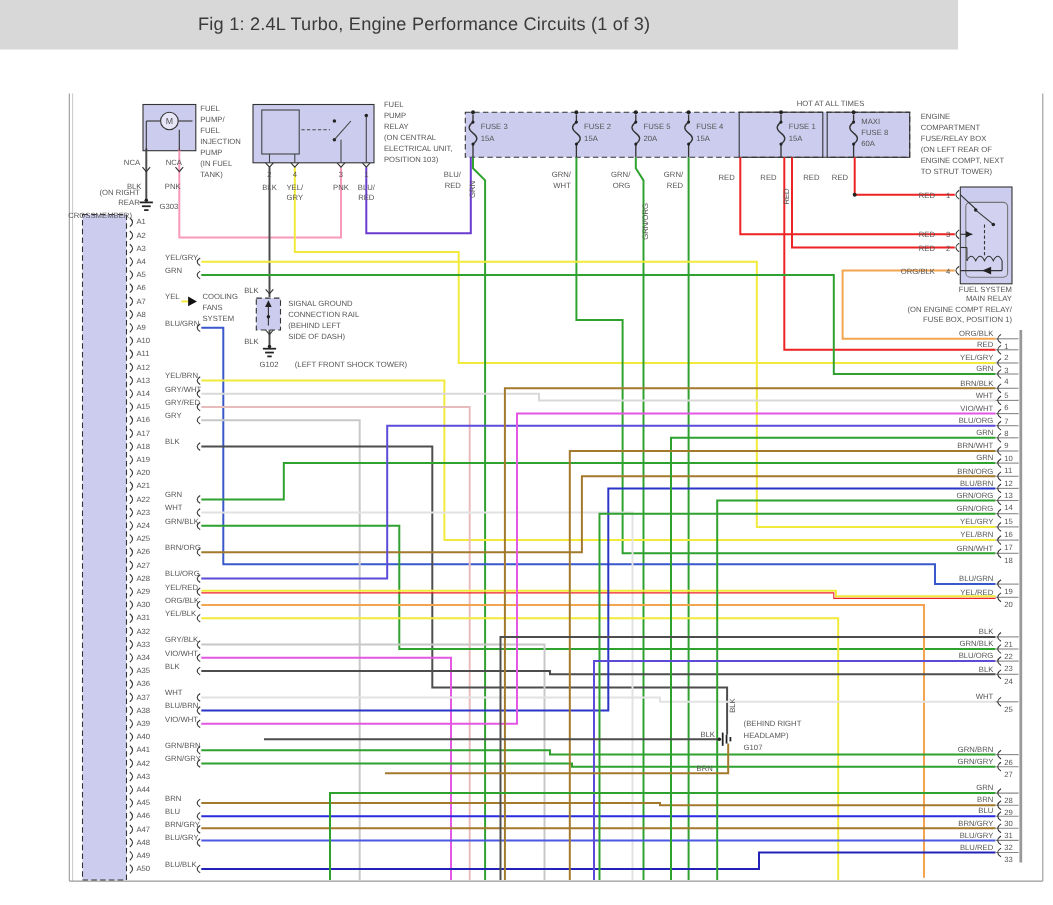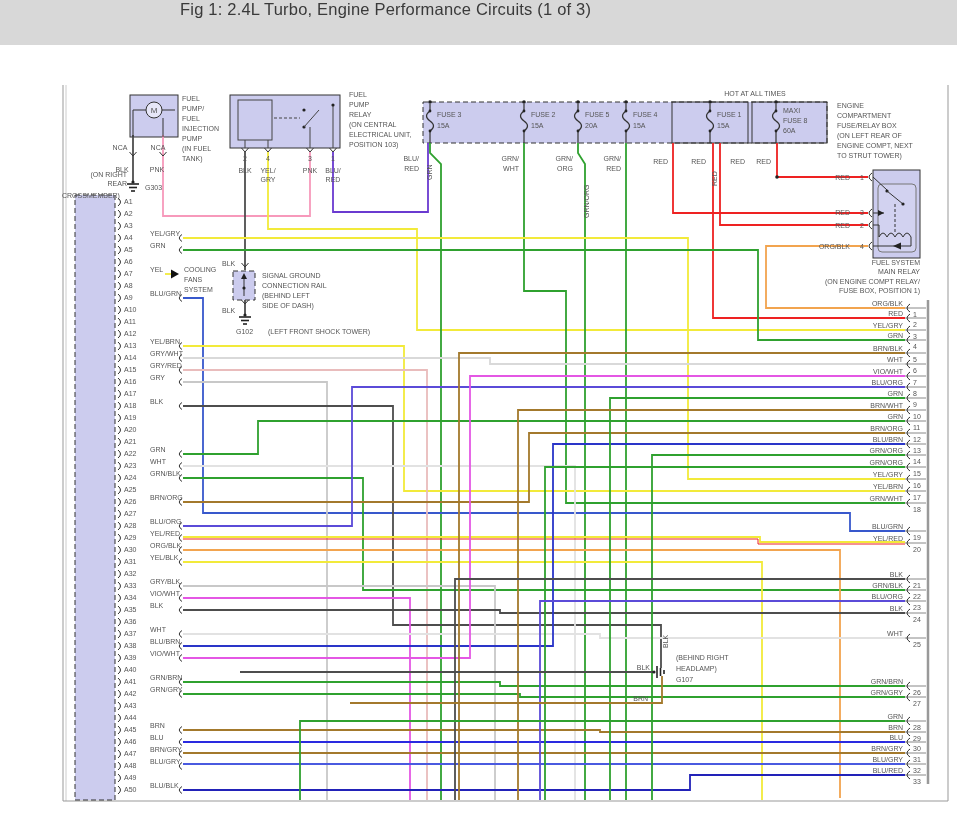--- a/index.html
+++ b/index.html
@@ -1,19 +1,19 @@
 <!DOCTYPE html>
 <html><head>
 <meta charset="utf-8">
 <style>
   html,body{margin:0;padding:0;background:#fff;}
   .stage{position:relative;width:957px;height:823px;background:#fff;overflow:hidden;
          font-family:"Liberation Sans",sans-serif;}
-  .header{position:absolute;left:0;top:0;width:957px;height:45px;background:#d8d8d8;
-          display:flex;align-items:flex-start;}
+  .header{position:absolute;left:0;top:0;width:871px;height:45px;background:#d8d8d8;
+          display:flex;align-items:center;}
   .header .title{padding-left:180px;font-size:16.5px;color:#3a3a3a;letter-spacing:.2px;}
   svg{position:absolute;left:0;top:0;}
   text{font-family:"Liberation Sans",sans-serif;}
 </style>
 </head>
 <body>
 
 <div class="stage">
   <svg id="diag" width="957" height="823" viewBox="0 0 957 823">
       <line x1="63" y1="85" x2="63" y2="801" stroke="#999999" stroke-width="1"></line>

